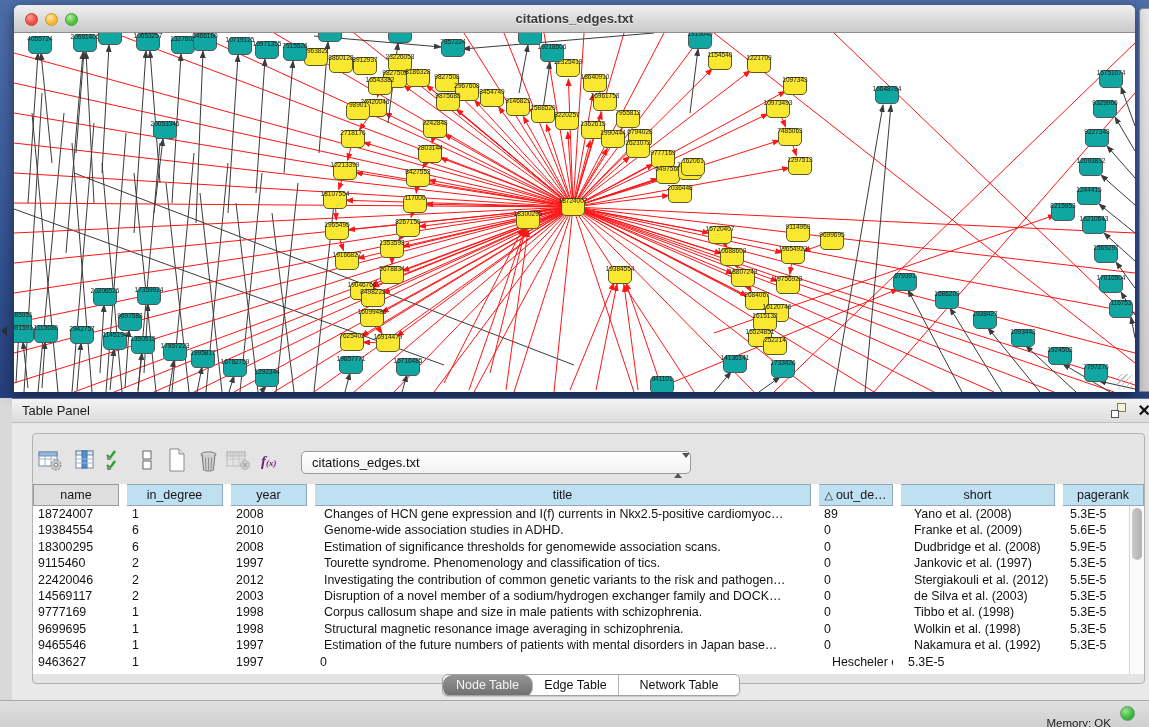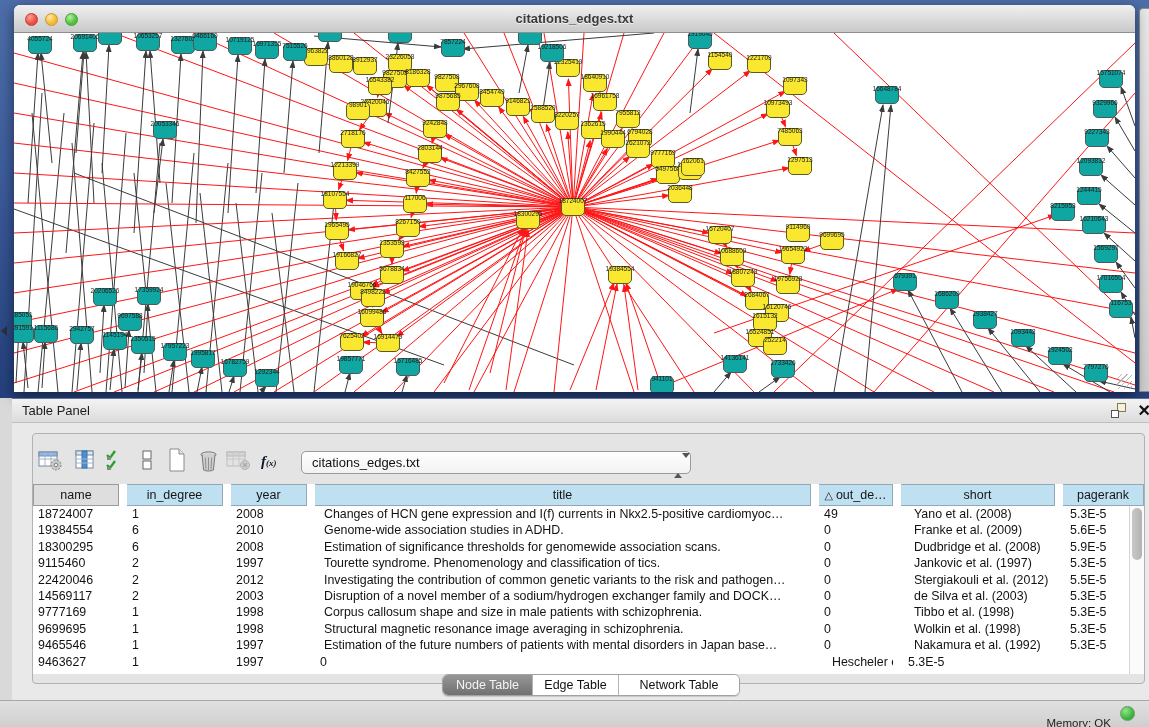--- a/index.html
+++ b/index.html
@@ -45,21 +45,21 @@
   .float-icon { width:15px; height:15px; position:relative; }
   .float-icon .sq1 { position:absolute; right:0; top:0; width:9px; height:9px; border:1.5px solid #8a7a40; background:#f4f1e2; }
   .float-icon .sq2 { position:absolute; left:0; bottom:0; width:8px; height:8px; border:1.5px solid #555; background:#fff; }
   .close-x { font-size:16px; font-weight:bold; color:#111; line-height:16px; cursor:default; }
 
   .content-box { position:absolute; left:20px; top:34px; width:1113px; height:251px;
     border:1px solid #b2b2b2; border-radius:4px; background:#E4E4E4; }
 
   
   .tbtn { position:absolute; top:14px; width:28px; height:26px; }
-  .fx { font-family:"Liberation Serif",serif; font-size:15px; font-style:italic; font-weight:bold; color:#0f172a; line-height:26px; }
+  .fx { font-family:"Liberation Serif",serif; font-size:15px; font-style:italic; font-weight:bold; color:#701a75; line-height:26px; }
   .fx small { font-size:9px; font-weight:bold; }
   .combo { position:absolute; left:268px; top:17px; width:390px; height:23px; background:linear-gradient(180deg,#ffffff,#f2f2f2);
     border:1px solid #9a9a9a; border-radius:5px; font-size:13px; color:#111; line-height:21px; padding-left:10px; }
   .combo .arrows { position:absolute; right:7px; top:3px; width:9px; height:16px; }
   .combo .arrows .up { width:0;height:0;border-left:4px solid transparent;border-right:4px solid transparent;border-bottom:5px solid #555; margin-bottom:2px;}
   .combo .arrows .dn { width:0;height:0;border-left:4px solid transparent;border-right:4px solid transparent;border-top:5px solid #555;}
 
   
   .table-wrap { position:absolute; left:0px; top:50px; width:1111px; height:190px; background:#fff; }
   .cols { display:grid; grid-template-columns:86px 96px 76px 496px 74px 154px 1fr;gap:8px; }
@@ -76,21 +76,21 @@
   .td.td5 { padding-left:13px; }
   .td.td6 { padding-left:7px; }
   .vscroll { position:absolute; right:0; top:22px; width:15px; bottom:0; background:#FBFBFB; border-left:1px solid #d4d4d4; }
   .vthumb { position:absolute; left:2px; top:2px; width:10px; height:52px; background:linear-gradient(90deg,#c9c9c9,#b2b2b2); border-radius:6px; }
 
   
   .segmented { position:absolute; left:409px; top:240px; height:22px; display:flex;
     border:1px solid #a2a2a2; border-radius:6px; overflow:hidden; background:#fff; box-shadow:0 1px 1px rgba(0,0,0,.15); }
   .seg { height:22px; line-height:21px; text-align:center; font-size:12.5px; color:#111; background:#fff; border-right:1px solid #b5b5b5; }
   .seg:last-child { border-right:none; }
-  .seg.active { background:linear-gradient(180deg,#969696,#6d6d6d); color:#f4f4f4; }
+  .seg.active { background:linear-gradient(180deg,#969696,#6d6d6d); color:#f4f4f4;border-radius:9px; }
 
   
   .status-bar { position:absolute; left:0; bottom:0; width:1149px; height:27px; background:linear-gradient(180deg,#E0E0E0,#CFCFCF);
     border-top:1px solid #a7a7a7; }
   .memory { position:absolute; right:38px; top:16px; font-size:11.5px; color:#222; }
   .memory-dot { position:absolute; right:14px; top:5px; width:15px; height:15px; border-radius:50%;
     background:radial-gradient(circle at 35% 30%, #96e489, #35b33a 65%); border:1px solid #6a9a6a; }
 </style>
 </head>
 <body>
@@ -678,21 +678,21 @@
           <div class="th"><span class="sort">△ </span>out_de…</div>
           <div class="th">short</div>
           <div class="th">pagerank</div>
         </div>
       <div id="tbody" class="tbody">
           <div class="trow cols">
             <div class="td td0">18724007</div>
             <div class="td td1">1</div>
             <div class="td td2">2008</div>
             <div class="td td3">Changes of HCN gene expression and I(f) currents in Nkx2.5-positive cardiomyoc…</div>
-            <div class="td td4">49</div>
+            <div class="td td4">89</div>
             <div class="td td5">Yano et al. (2008)</div>
             <div class="td td6">5.3E-5</div>
           </div>
           <div class="trow cols">
             <div class="td td0">19384554</div>
             <div class="td td1">6</div>
             <div class="td td2">2010</div>
             <div class="td td3">Genome-wide association studies in ADHD.</div>
             <div class="td td4">0</div>
             <div class="td td5">Franke et al. (2009)</div>

